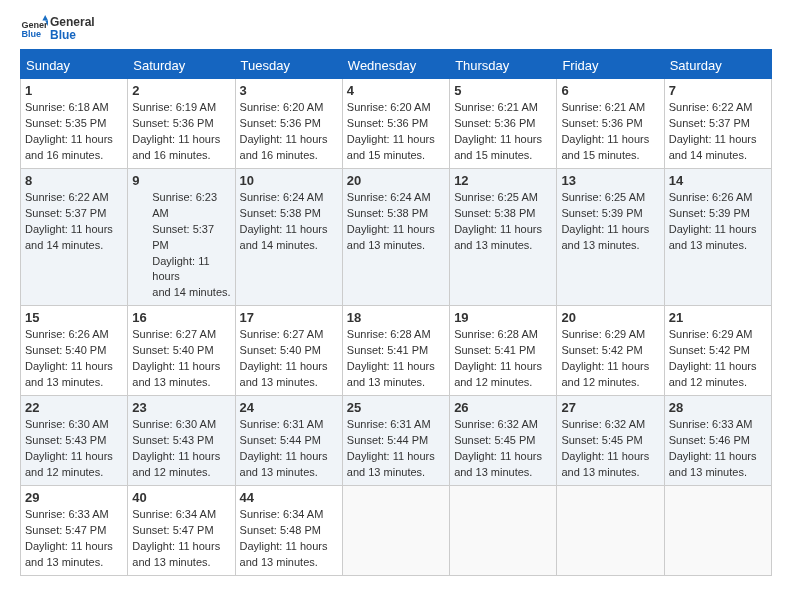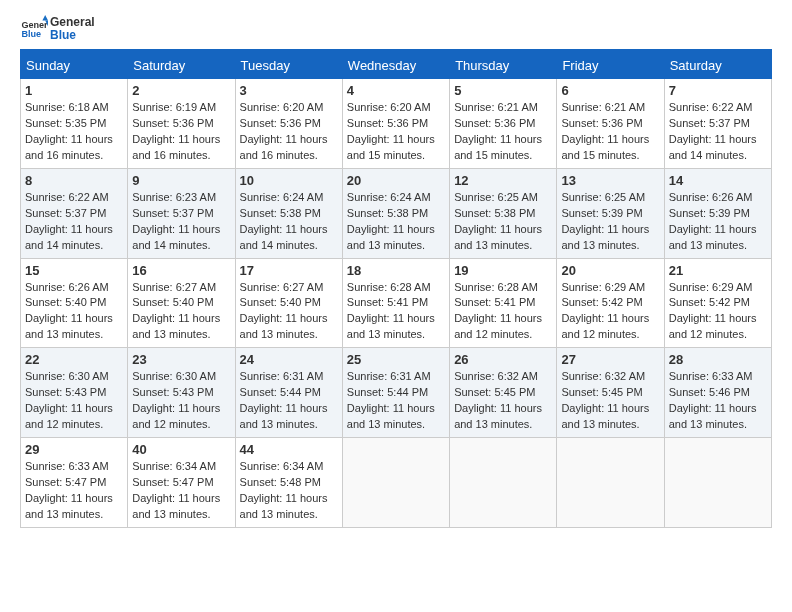--- a/index.html
+++ b/index.html
@@ -176,21 +176,21 @@
         <tr>
           <td>
             <span class="day-number">8</span>
             <div class="day-info" style="white-space: pre-line;">Sunrise: 6:22 AM
 Sunset: 5:37 PM
 Daylight: 11 hours
 and 14 minutes.</div>
           </td>
           <td>
             <span class="day-number">9</span>
-            <div class="day-info" style="white-space: pre-line;">Sunrise: 6:23 AM
+            <div class="day-info" style="white-space: pre-line; margin-left: 20px;">Sunrise: 6:23 AM
 Sunset: 5:37 PM
 Daylight: 11 hours
 and 14 minutes.</div>
           </td>
           <td>
             <span class="day-number">10</span>
             <div class="day-info" style="white-space: pre-line;">Sunrise: 6:24 AM
 Sunset: 5:38 PM
 Daylight: 11 hours
 and 14 minutes.</div>

